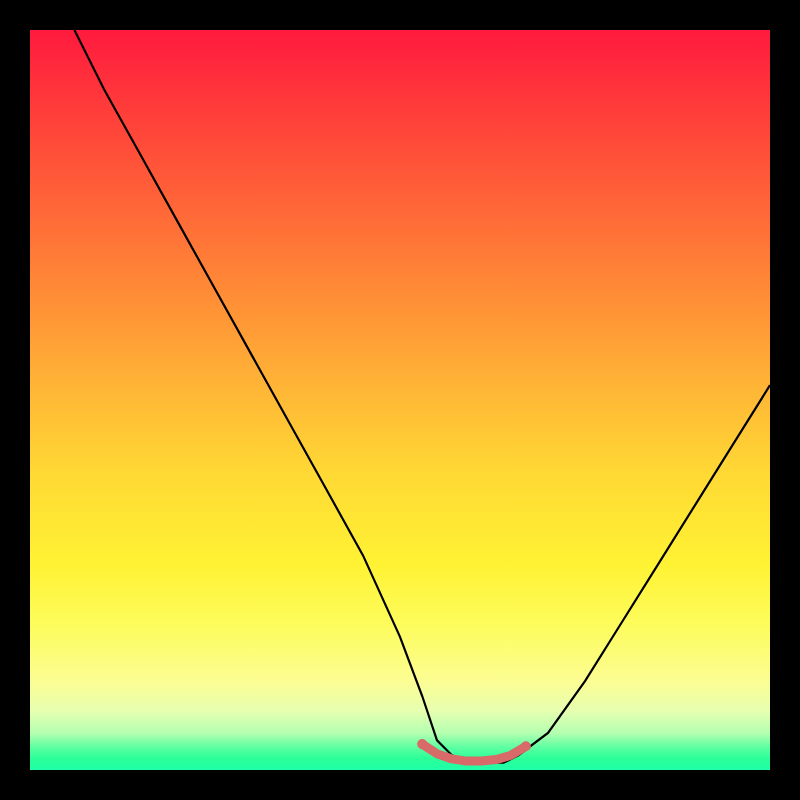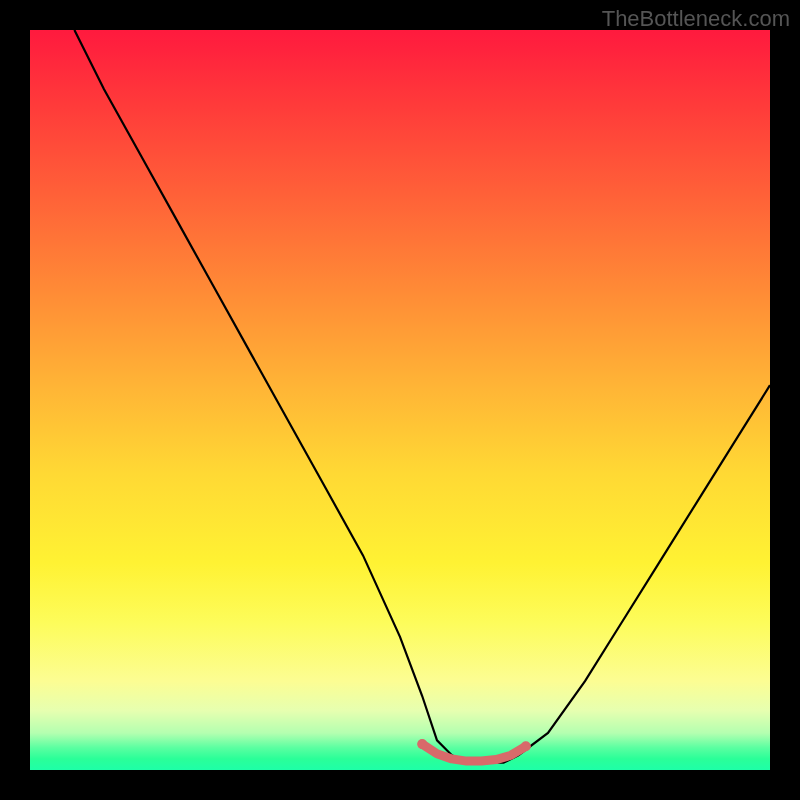--- a/index.html
+++ b/index.html
@@ -59,21 +59,20 @@
     left: 0;
     top: 0;
     width: 100%;
     height: 100%;
   }
 </style>
 </head>
 <body>
 
 <div class="container">
-  <div class="watermark">TheBottleneck.com</div>
   <div class="plot-area">
     <div class="gradient-bg"></div>
     <svg class="curve" viewBox="0 0 740 740" preserveAspectRatio="none">
       <path id="main-curve" fill="none" stroke="#000" stroke-width="2.2" d="M44.4 0.0 L74.0 59.2 L111.0 125.8 L148.0 192.4 L185.0 259.0 L222.0 325.6 L259.0 392.2 L296.0 458.8 L333.0 525.4 L370.0 606.8 L392.2 666.0 L407.0 710.4 L421.8 725.2 L436.6 732.6 L458.8 732.6 L473.6 732.6 L488.4 725.2 L518.0 703.0 L555.0 651.2 L592.0 592.0 L629.0 532.8 L666.0 473.6 L703.0 414.4 L740.0 355.2"></path>
       <path id="highlight-curve" fill="none" stroke="#d86a6a" stroke-width="9" stroke-linecap="round" stroke-linejoin="round" d="M392.2 714.1 L407.0 723.7 L421.8 728.9 L436.6 731.1 L451.4 731.1 L466.2 729.6 L481.0 725.2 L495.8 716.3"></path>
       <circle id="dot-left" r="5" fill="#d86a6a" cx="392.20000000000005" cy="714.1"></circle>
       <circle id="dot-right" r="5" fill="#d86a6a" cx="495.8" cy="716.32"></circle>
     </svg>
   </div>
 </div>

